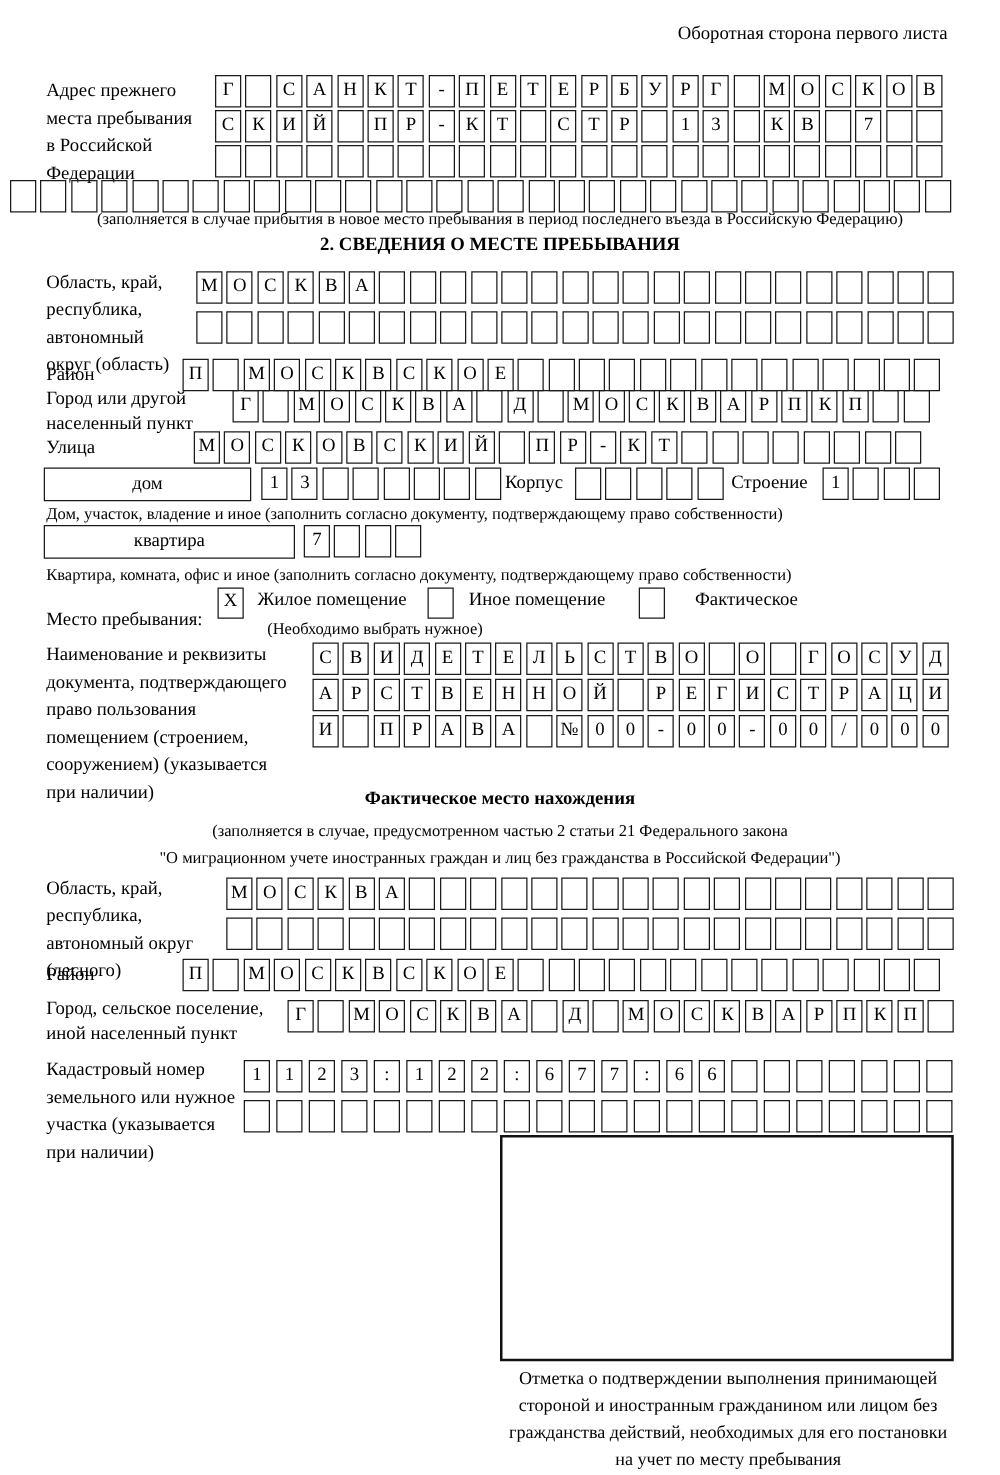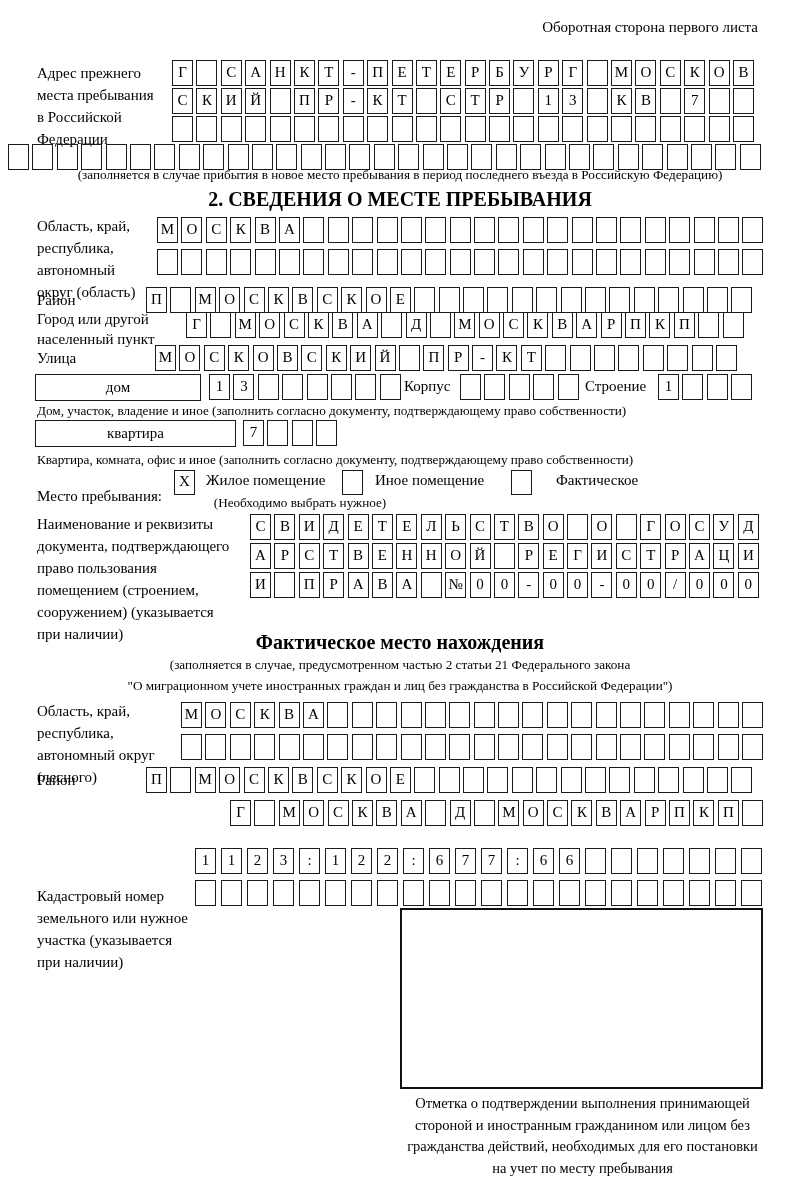--- a/index.html
+++ b/index.html
@@ -6,21 +6,21 @@
   .page{position:relative;width:800px;height:1180px;background:#ffffff;
         font-family:"Liberation Serif", serif;color:#000;overflow:hidden;}
   .cellrow{position:absolute;display:flex;white-space:nowrap;}
   .cell{flex:0 0 auto;width:21px;height:26px;border:1.6px solid #1b1b1b;box-sizing:border-box;
         margin-right:3.4px;text-align:center;font-size:15px;line-height:22px;color:#000;}
   .cellrow.wide .cell{margin-right:5px;}
   .label{position:absolute;font-size:15px;line-height:22px;color:#000;}
   .label.tight{line-height:20px;}
   .note{position:absolute;font-size:13.2px;color:#000;}
   .centered{left:0;width:800px;text-align:center;}
-  .hdr{position:absolute;left:0;width:800px;text-align:center;font-weight:700;font-size:20px;color:#000;}
+  .hdr{position:absolute;left:0;width:800px;text-align:center;font-weight:700;font-size:15px;color:#000;}
   .wbox{position:absolute;border:1.7px solid #1b1b1b;box-sizing:border-box;display:flex;
         align-items:center;justify-content:center;font-size:15px;}
   .checkbox{position:absolute;width:21px;height:25px;border:1.7px solid #1b1b1b;box-sizing:border-box;
         text-align:center;font-size:15px;line-height:21px;}
   .inline-label{position:absolute;font-size:15px;}
   .title{position:absolute;top:19px;right:42px;font-size:15px;}
   .stamp-box{position:absolute;left:400px;top:908px;width:363px;height:181px;border:2px solid #111;box-sizing:border-box;}
   .caption{position:absolute;left:390px;top:1093px;width:385px;text-align:center;
            font-size:14.5px;line-height:21.5px;}
 </style>
@@ -513,20 +513,24 @@
       <span class="cell"></span>
       <span class="cell"></span>
       <span class="cell"></span>
       <span class="cell"></span>
       <span class="cell"></span>
       <span class="cell"></span>
       <span class="cell"></span>
       <span class="cell"></span>
     </div>
 
+  <div class="label tight" style="left:37px;top:797px;width:200px;">
+      <div>Город, сельское поселение,</div>
+      <div>иной населенный пункт</div>
+    </div>
   <div class="cellrow" style="left:230px;top:800px;">
       <span class="cell">Г</span>
       <span class="cell"></span>
       <span class="cell">М</span>
       <span class="cell">О</span>
       <span class="cell">С</span>
       <span class="cell">К</span>
       <span class="cell">В</span>
       <span class="cell">А</span>
       <span class="cell"></span>
@@ -538,21 +542,21 @@
       <span class="cell">К</span>
       <span class="cell">В</span>
       <span class="cell">А</span>
       <span class="cell">Р</span>
       <span class="cell">П</span>
       <span class="cell">К</span>
       <span class="cell">П</span>
       <span class="cell"></span>
     </div>
 
-  <div class="label" style="left:37px;top:845px;width:175px;margin-top:40px;">
+  <div class="label" style="left:37px;top:845px;width:175px;">
       <div>Кадастровый номер</div>
       <div>земельного или нужное</div>
       <div>участка (указывается</div>
       <div>при наличии)</div>
     </div>
   <div class="cellrow wide" style="left:195px;top:848px;">
       <span class="cell">1</span>
       <span class="cell">1</span>
       <span class="cell">2</span>
       <span class="cell">3</span>

